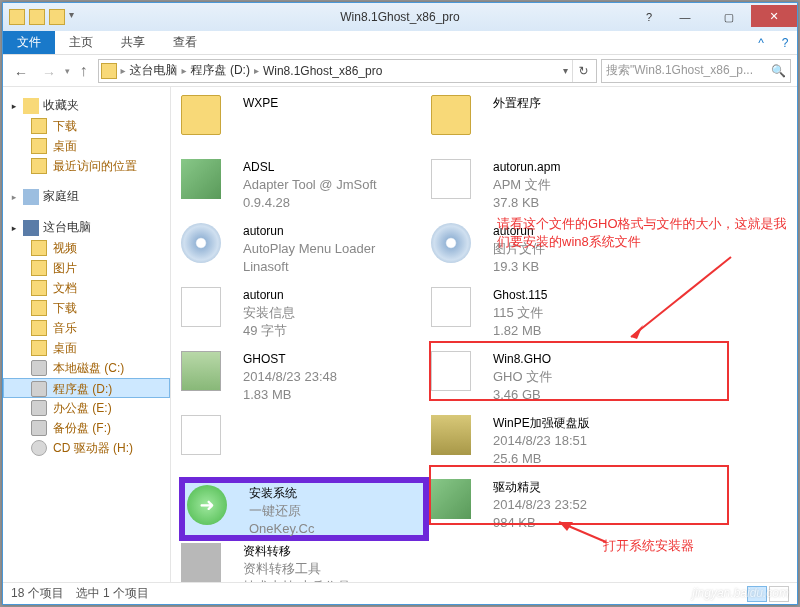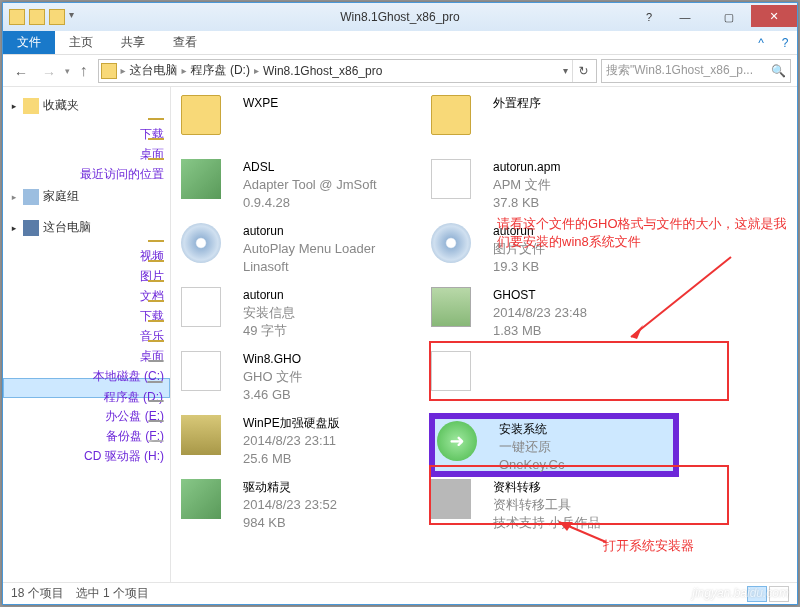--- a/index.html
+++ b/index.html
@@ -30,21 +30,21 @@
 .crumb { color:#333; }
 .crumbsep { color:#888; font-size:10px; }
 .refresh { width:22px; display:flex; align-items:center; justify-content:center; color:#555; border-left:1px solid #ddd; height:100%; }
 .searchbox { width:190px; height:24px; border:1px solid #c5c5c5; display:flex; align-items:center; font-size:12px; color:#999; padding:0 4px; }
 .searchbox .sicon { margin-left:auto; color:#777; }
 
 .body { display:flex; height: calc(100% - 28px - 24px - 32px - 22px); }
 .nav { width:168px; border-right:1px solid #e5e5e5; padding:8px 0; overflow:hidden; font-size:12px; }
 .navgroup { margin-bottom:10px; }
 .navhdr { display:flex; align-items:center; gap:4px; padding:2px 6px; color:#333; }
-.navitem { display:flex; align-items:flex-end; gap:6px; padding:2px 6px 2px 28px; color:#6d28d9; height:20px;flex-direction:column; }
+.navitem { display:flex; align-items:flex-start; gap:6px; padding:2px 6px 2px 28px; color:#a16207; height:20px; }
 .navitem.sel { background:#cde8ff; border:1px solid #7cb8e8; padding-left:27px; }
 .tri { width:10px; color:#888; font-size:9px; display:inline-block; text-align:center; }
 .tri.open { color:#333; }
 .nicon { width:16px; height:16px; display:inline-block; }
 .nicon.star { background:#f8d978; }
 .nicon.folder { background:#f8d978; border:1px solid #c9a63a; }
 .nicon.monitor { background:#5a7ca8; }
 .nicon.disk { background:#d0d0d0; border:1px solid #999; border-radius:2px; }
 .nicon.cd { background:#d8d8d8; border-radius:50%; border:1px solid #aaa; }
 .nicon.home { background:#9cbee0; }
@@ -264,20 +264,28 @@
             </div>
           </div>
           <div class="fileitem">
     <div class="ficon page"></div>
     <div class="finfo">
               <div class="fname">autorun</div>
     <div class="fmeta">安装信息</div>
     <div class="fmeta">49 字节</div>
             </div>
           </div>
+          <div class="fileitem ">
+    <div class="ficon page"></div>
+    <div class="finfo">
+              <div class="fname">Ghost.115</div>
+    <div class="fmeta">115 文件</div>
+    <div class="fmeta">1.82 MB</div>
+            </div>
+          </div>
           <div class="fileitem">
     <div class="ficon img"></div>
     <div class="finfo">
               <div class="fname">GHOST</div>
     <div class="fmeta">2014/8/23 23:48</div>
     <div class="fmeta">1.83 MB</div>
             </div>
           </div>
           <div class="fileitem ">
     <div class="ficon page"></div>
@@ -287,21 +295,21 @@
     <div class="fmeta">3.46 GB</div>
             </div>
           </div>
           <div class="fileitem ">
     <div class="ficon page"></div>
           </div>
           <div class="fileitem">
     <div class="ficon gears"></div>
     <div class="finfo">
               <div class="fname">WinPE加强硬盘版</div>
-    <div class="fmeta">2014/8/23 23:11</div>
+    <div class="fmeta">2014/8/23 18:51</div>
     <div class="fmeta">25.6 MB</div>
             </div>
           </div>
           <div class="fileitem sel">
     <div class="ficon green"></div>
     <div class="finfo">
               <div class="fname">安装系统</div>
     <div class="fmeta">一键还原</div>
     <div class="fmeta">OneKey.Cc</div>
             </div>

